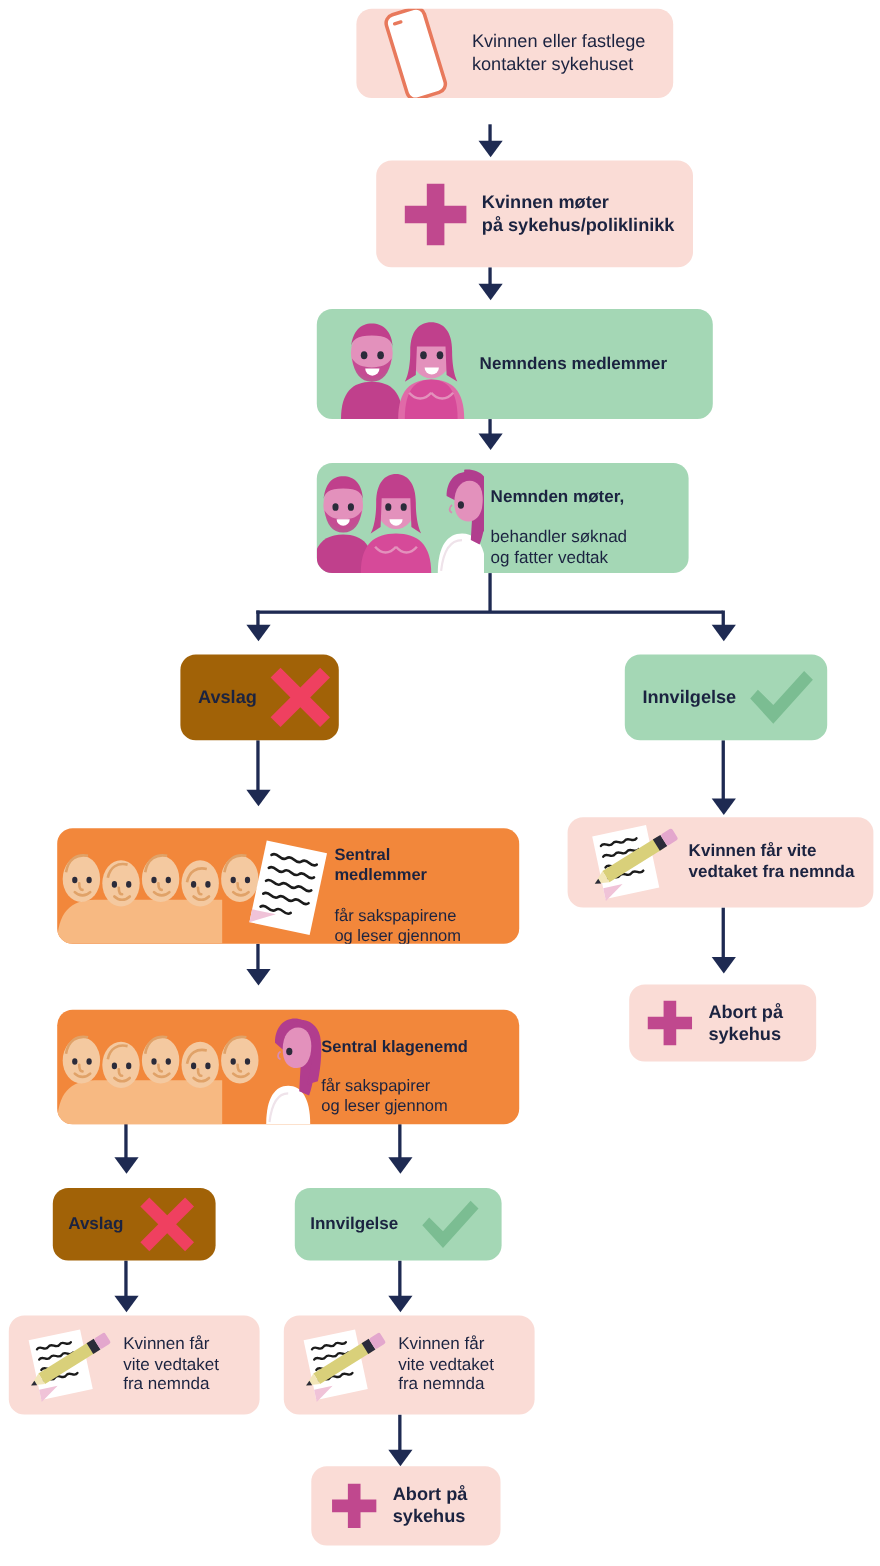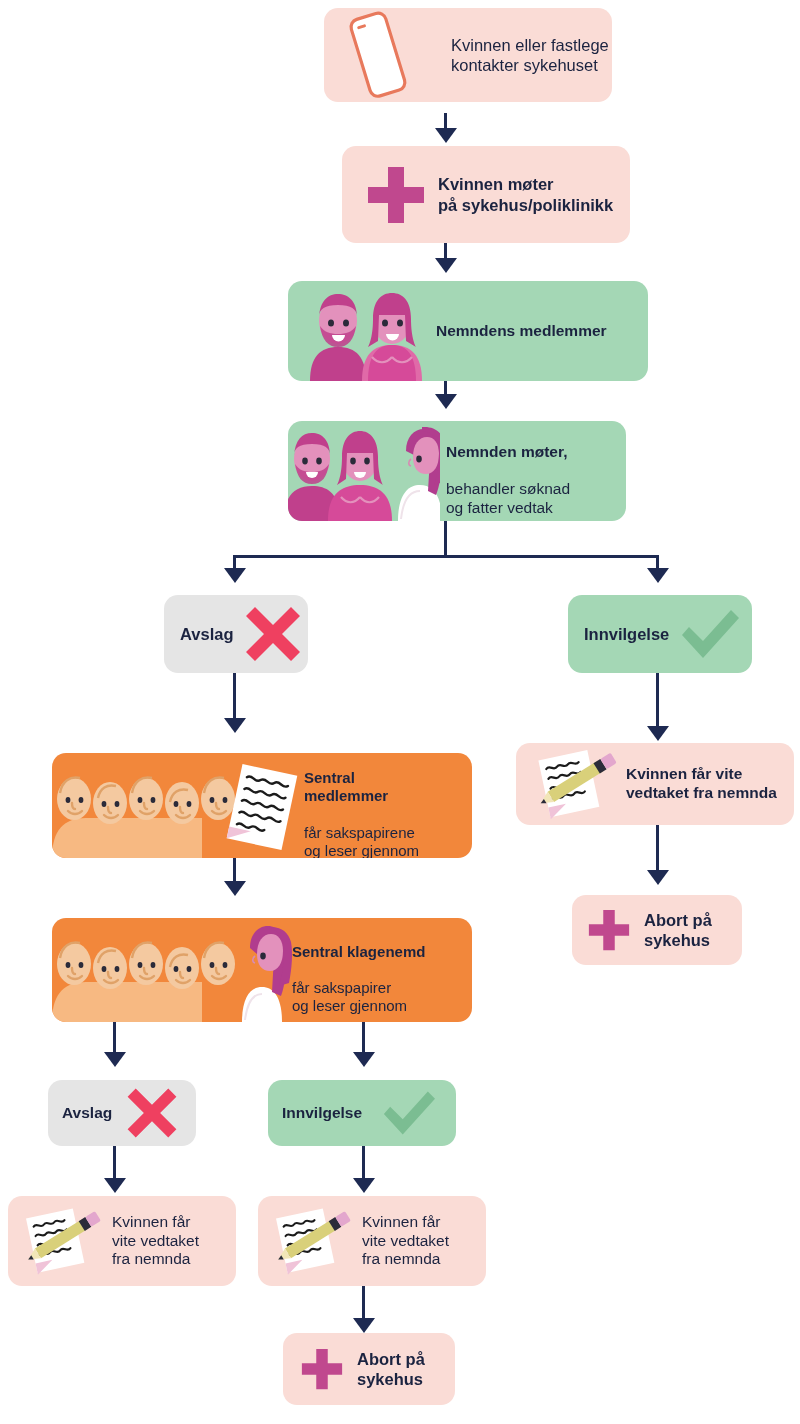--- a/index.html
+++ b/index.html
@@ -21,21 +21,21 @@
   .node .txt{
     line-height:1.22;
     white-space:pre-line;
     z-index:2;
   }
   .strong{font-weight:bold;}
 
   
   .c-pink   {background:#fadcd6;}
   .c-green  {background:#a4d7b5;}
-  .c-rose   {background:#e5e5e5;}
+  .c-rose   {background:#a16207;}
   .c-orange {background:#f2873b;}
 
   
   .txt-lg{font-size:16.5px;}
   .txt-md{font-size:15.5px;}
   .txt-sm{font-size:15px;}
 
   
   .ln{position:absolute;background:#1e2a52;}
   .vline{width:3px;}
@@ -91,21 +91,21 @@
 
   <div class="ln vline" style="left:113px;top:1146px;height:38px;"></div>
   <div class="arrow" style="left:104px;top:1178px;"></div>
 
   <div class="ln vline" style="left:362px;top:1146px;height:38px;"></div>
   <div class="arrow" style="left:353px;top:1178px;"></div>
 
   <div class="ln vline" style="left:362px;top:1286px;height:38px;"></div>
   <div class="arrow" style="left:353px;top:1318px;"></div>
 
-  <div class="node c-pink" style="left:324px;top:8px;width:288px;height:94px;padding-left:22px;">
+  <div class="node c-pink" style="left:324px;top:8px;width:288px;height:81px;">
     <span class="art" style="left:10px;align-items:center;">
       <svg width="86" height="96" viewBox="0 0 86 96">
         <g transform="rotate(-17 43 48)">
           <rect x="26" y="8" width="36" height="80" rx="8" fill="#ffffff" stroke="#e8795c" stroke-width="3.2"></rect>
           <rect x="32" y="15" width="9" height="3" rx="1.5" fill="#e8795c"></rect>
         </g>
       </svg>
     </span>
     <span class="txt txt-lg" style="margin-left:105px;">Kvinnen eller fastlege
 kontakter sykehuset</span>

